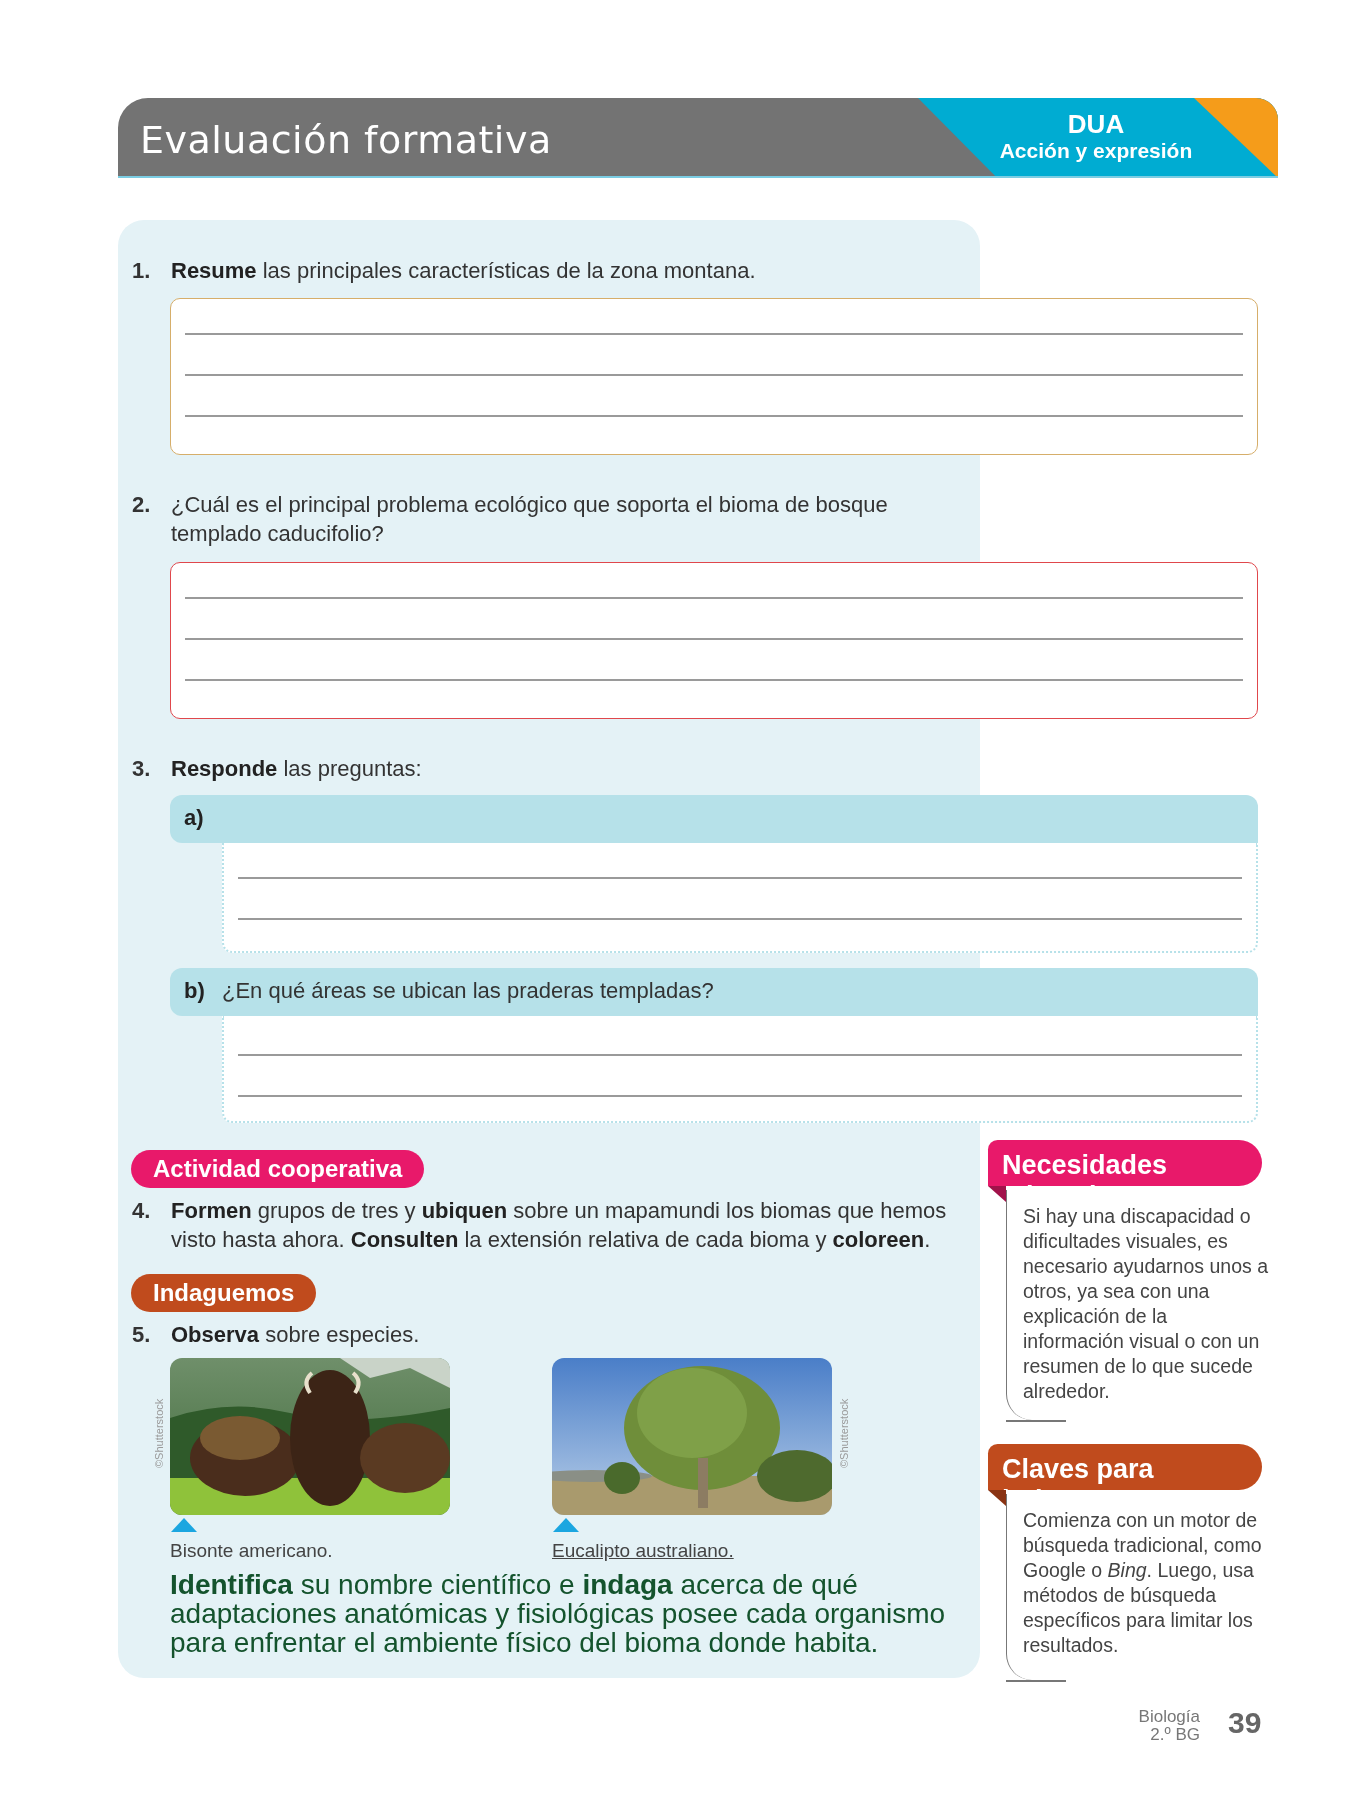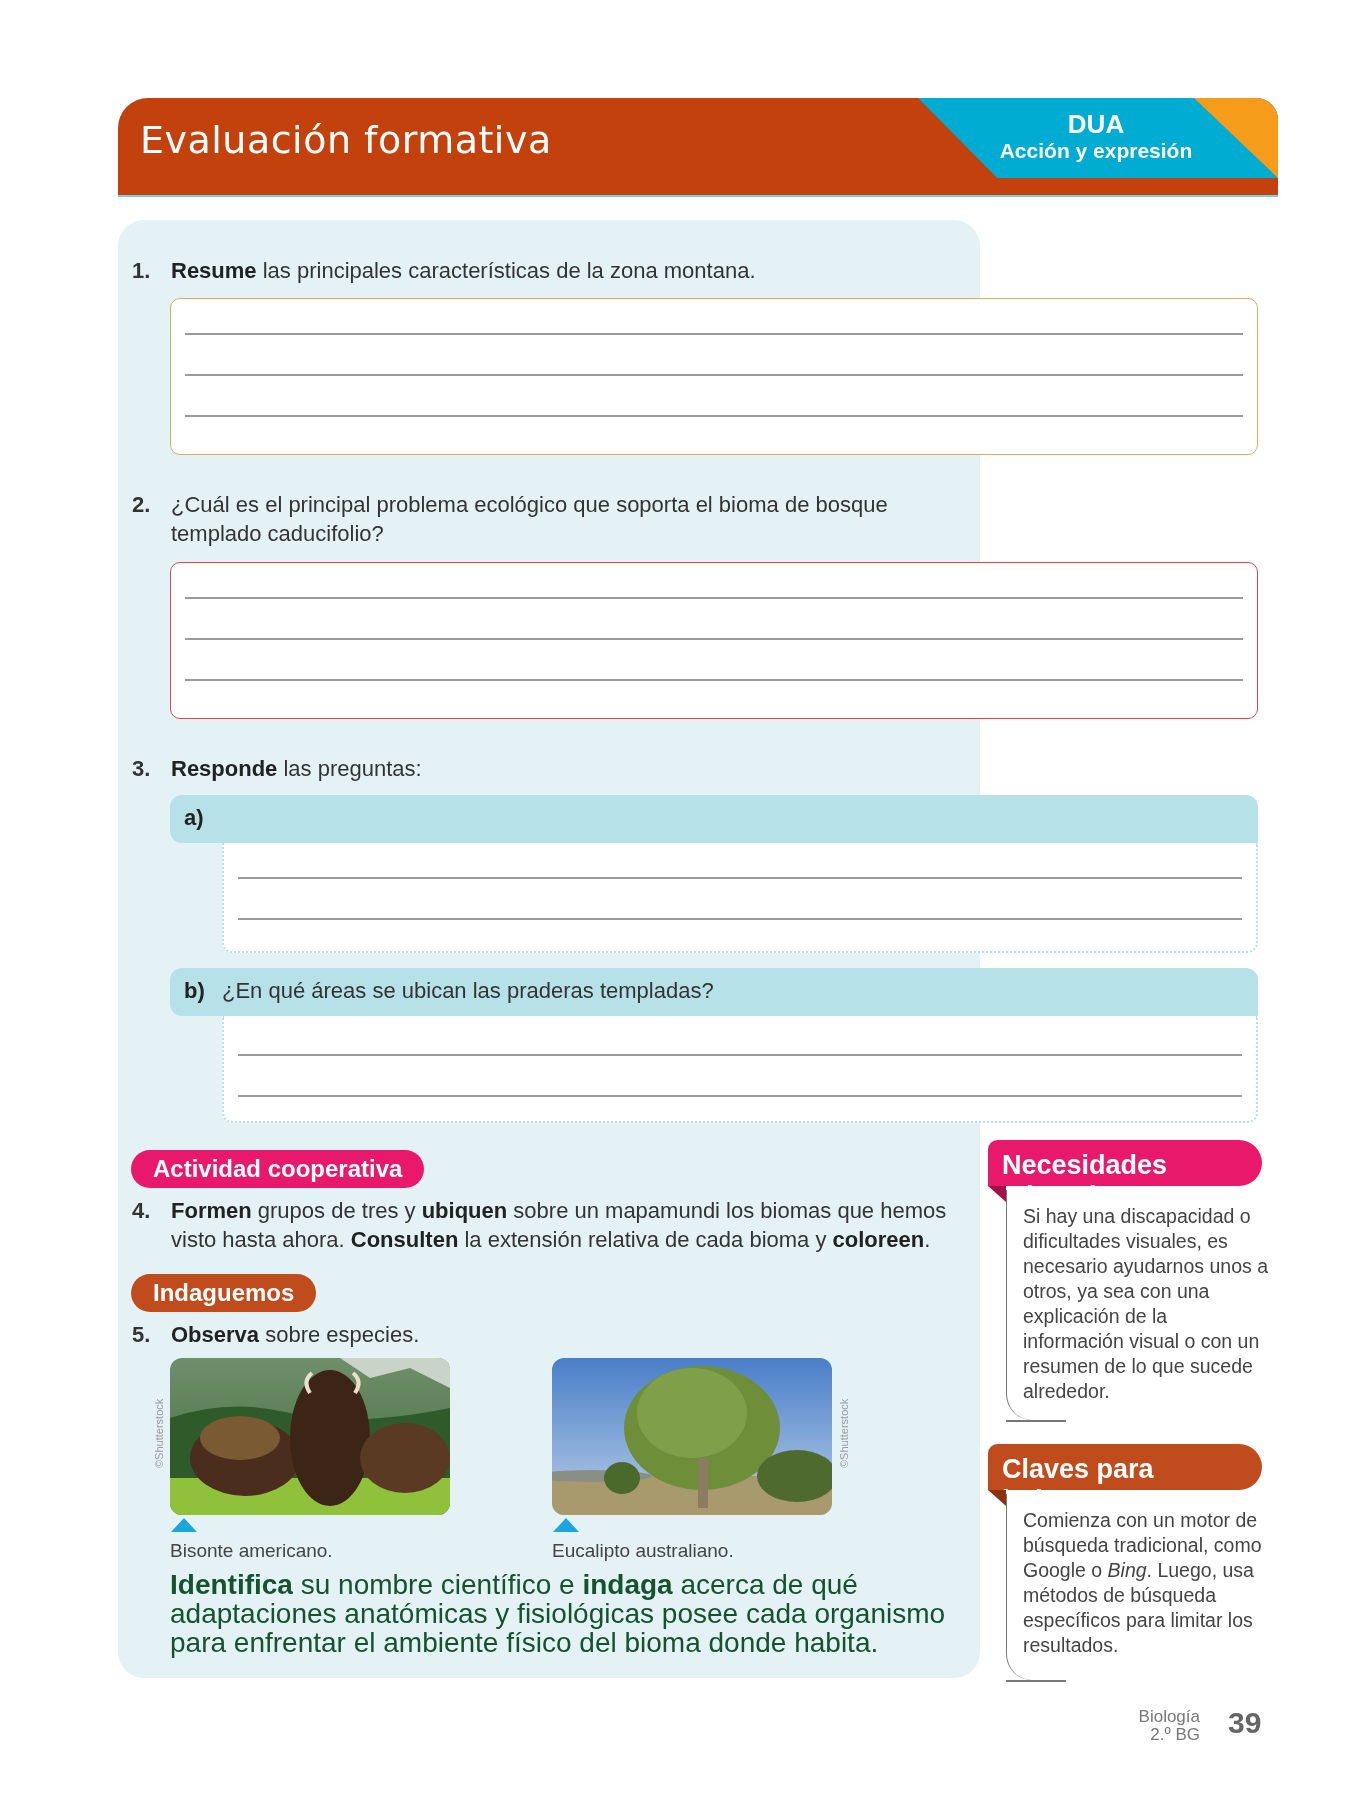--- a/index.html
+++ b/index.html
@@ -1,22 +1,22 @@
 <!DOCTYPE html>
 <html><head>
   <meta charset="utf-8">
   <style>
     * { box-sizing: border-box; margin: 0; padding: 0; }
     html, body { width: 1350px; height: 1800px; background: #ffffff; overflow: hidden; }
     body { position: relative; font-family: "Liberation Sans", sans-serif; color: #2b2b2b; }
 
     
     .header {
-      position: absolute; left: 118px; top: 98px; width: 1160px; height: 99px;
-      background: #c2410c; border-radius: 30px 22px 0 0; overflow: hidden;
+      position: absolute; left: 118px; top: 98px; width: 1160px; height: 80px;
+      background: #737373; border-radius: 30px 22px 0 0; overflow: hidden;
     }
     .header .title {
       position: absolute; left: 22px; top: 20px; font-size: 38px; color: #ffffff;
       font-family: "DejaVu Sans", sans-serif; letter-spacing: 0.5px;
     }
     .header .dua-band {
       position: absolute; top: 0; right: 0; width: 360px; height: 80px; background: #00acd2;
       clip-path: polygon(0 0, 100% 0, 100% 100%, 22% 100%);
     }
     .header .corner {
@@ -204,21 +204,21 @@
     <ellipse cx="40" cy="118" rx="60" ry="6" fill="#8a8f86"></ellipse>
     <ellipse cx="150" cy="70" rx="78" ry="62" fill="#6f8e3a"></ellipse>
     <ellipse cx="140" cy="55" rx="55" ry="45" fill="#7fa048"></ellipse>
     <ellipse cx="245" cy="118" rx="40" ry="26" fill="#4e6a2e"></ellipse>
     <ellipse cx="70" cy="120" rx="18" ry="16" fill="#4a6a2c"></ellipse>
     <rect x="146" y="100" width="10" height="50" fill="#8c7c62"></rect>
   </svg>
 </div>
 <div class="credit" style="left:838px; top:1468px;">©Shutterstock</div>
 <div class="tri" style="left:553px; top:1518px;"></div>
-<div class="caption" style="left:552px;">Eucalipto australiano.</div>
+<div class="caption" style="left:552px;text-decoration:underline;">Eucalipto australiano.</div>
 
 <div class="para">
   <b>Identifica</b><span> su nombre científico e </span><b>indaga</b><span> acerca de qué adaptaciones anatómicas y fisiológicas posee cada organismo para enfrentar el ambiente físico del bioma donde habita.</span>
 </div>
 
 <div class="side-head pink" style="top:1140px;">Necesidades educativas</div>
 <div class="side-fold pink" style="top:1186px;"></div>
 <div class="side-body" style="top:1190px; height:230px;">Si hay una discapacidad o dificultades visuales, es necesario ayudarnos unos a otros, ya sea con una explicación de la información visual o con un resumen de lo que sucede alrededor.</div>
 
 <div class="side-head brown" style="top:1444px;">Claves para indagar</div>

